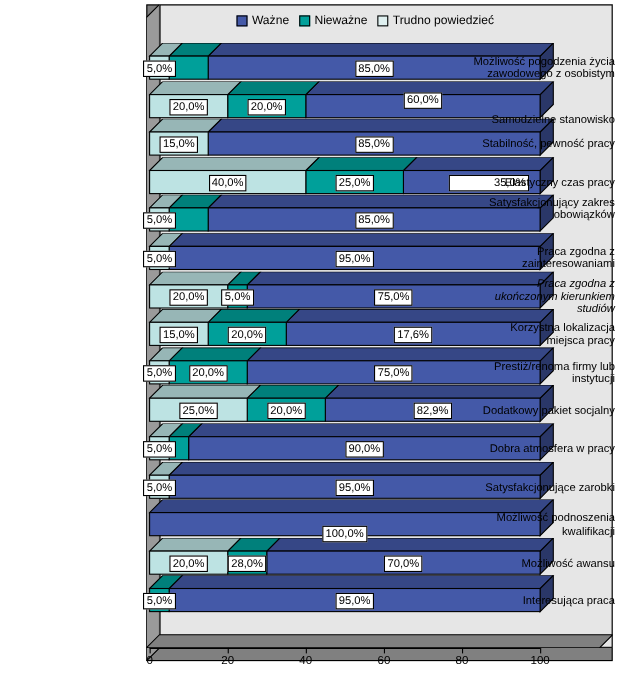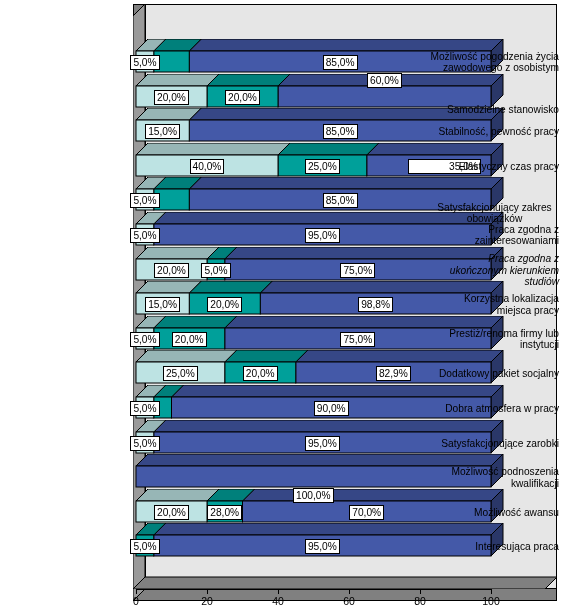--- a/index.html
+++ b/index.html
@@ -74,20 +74,34 @@
 <body>
 
 <div id="root">
 
   <div class="panel-shadow"></div>
   <svg class="panel-left-wall" width="13" height="597">
     <polygon points="0,12 12,0 12,585 0,597" fill="#9a9a9a" stroke="#000" stroke-width="1"></polygon>
   </svg>
   <div class="panel-face"></div>
 
+  <div class="legend">
+    <span class="legend-item">
+      <span class="legend-swatch" style="background: rgb(68, 89, 168);"></span>
+      <span>Ważne</span>
+    </span>
+    <span class="legend-item">
+      <span class="legend-swatch" style="background: rgb(0, 160, 154);"></span>
+      <span>Nieważne</span>
+    </span>
+    <span class="legend-item">
+      <span class="legend-swatch" style="background: rgb(223, 240, 240);"></span>
+      <span>Trudno powiedzieć</span>
+    </span>
+  </div>
 
   <div class="barlayer" id="barlayer">
       <svg width="430" height="35" class="bar-row" style="left: 135px; top: 523.4px;">
         <polygon points="356,12 368,0 368,21 356,33" fill="#2a3768" stroke="#000" stroke-width="1"></polygon>
         <polygon points="18.75,12 30.75,0 368,0 356,12" fill="#364786" stroke="#000" stroke-width="1"></polygon>
         <rect x="18.75" y="12" width="337.25" height="21" fill="#4459a8" stroke="#000" stroke-width="1"></rect>
         <polygon points="1,12 13,0 30.75,0 18.75,12" fill="#00807b" stroke="#000" stroke-width="1"></polygon>
         <rect x="1" y="12" width="17.75" height="21" fill="#00a09a" stroke="#000" stroke-width="1"></rect>
       </svg>
       <div class="val" style="top: 539.4px; left: 130.375px;">5,0%</div>
@@ -102,21 +116,21 @@
         <rect x="1" y="12" width="71" height="21" fill="#bde3e3" stroke="#000" stroke-width="1"></rect>
       </svg>
       <div class="val" style="top: 504.8px; left: 154px;">20,0%</div>
       <div class="val" style="top: 504.8px; left: 207.25px;">28,0%</div>
       <div class="val" style="top: 504.8px; left: 349.25px;">70,0%</div>
       <svg width="430" height="35" class="bar-row" style="left: 135px; top: 454.2px;">
         <polygon points="356,12 368,0 368,21 356,33" fill="#2a3768" stroke="#000" stroke-width="1"></polygon>
         <polygon points="1,12 13,0 368,0 356,12" fill="#364786" stroke="#000" stroke-width="1"></polygon>
         <rect x="1" y="12" width="355" height="21" fill="#4459a8" stroke="#000" stroke-width="1"></rect>
       </svg>
-      <div class="val" style="top: 488px; left: 293px;">100,0%</div>
+      <div class="val" style="top: 478px; left: 293px;">100,0%</div>
       <svg width="430" height="35" class="bar-row" style="left: 135px; top: 419.6px;">
         <polygon points="356,12 368,0 368,21 356,33" fill="#2a3768" stroke="#000" stroke-width="1"></polygon>
         <polygon points="18.75,12 30.75,0 368,0 356,12" fill="#364786" stroke="#000" stroke-width="1"></polygon>
         <rect x="18.75" y="12" width="337.25" height="21" fill="#4459a8" stroke="#000" stroke-width="1"></rect>
         <polygon points="1,12 13,0 30.75,0 18.75,12" fill="#97b6b6" stroke="#000" stroke-width="1"></polygon>
         <rect x="1" y="12" width="17.75" height="21" fill="#bde3e3" stroke="#000" stroke-width="1"></rect>
       </svg>
       <div class="val" style="top: 435.6px; left: 130.375px;">5,0%</div>
       <div class="val" style="top: 435.6px; left: 304.875px;">95,0%</div>
       <svg width="430" height="35" class="bar-row" style="left: 135px; top: 385px;">
@@ -158,21 +172,21 @@
         <polygon points="356,12 368,0 368,21 356,33" fill="#2a3768" stroke="#000" stroke-width="1"></polygon>
         <polygon points="125.25,12 137.25,0 368,0 356,12" fill="#364786" stroke="#000" stroke-width="1"></polygon>
         <rect x="125.25" y="12" width="230.75" height="21" fill="#4459a8" stroke="#000" stroke-width="1"></rect>
         <polygon points="54.25,12 66.25,0 137.25,0 125.25,12" fill="#00807b" stroke="#000" stroke-width="1"></polygon>
         <rect x="54.25" y="12" width="71" height="21" fill="#00a09a" stroke="#000" stroke-width="1"></rect>
         <polygon points="1,12 13,0 66.25,0 54.25,12" fill="#97b6b6" stroke="#000" stroke-width="1"></polygon>
         <rect x="1" y="12" width="53.25" height="21" fill="#bde3e3" stroke="#000" stroke-width="1"></rect>
       </svg>
       <div class="val" style="top: 297.2px; left: 145.125px;">15,0%</div>
       <div class="val" style="top: 297.2px; left: 207.25px;">20,0%</div>
-      <div class="val" style="top: 297.2px; left: 358.125px;">98,8%</div>
+      <div class="val" style="top: 297.2px; left: 358.125px;">17,6%</div>
       <svg width="430" height="35" class="bar-row" style="left: 135px; top: 246.6px;">
         <polygon points="356,12 368,0 368,21 356,33" fill="#2a3768" stroke="#000" stroke-width="1"></polygon>
         <polygon points="89.75,12 101.75,0 368,0 356,12" fill="#364786" stroke="#000" stroke-width="1"></polygon>
         <rect x="89.75" y="12" width="266.25" height="21" fill="#4459a8" stroke="#000" stroke-width="1"></rect>
         <polygon points="72,12 84,0 101.75,0 89.75,12" fill="#00807b" stroke="#000" stroke-width="1"></polygon>
         <rect x="72" y="12" width="17.75" height="21" fill="#00a09a" stroke="#000" stroke-width="1"></rect>
         <polygon points="1,12 13,0 84,0 72,12" fill="#97b6b6" stroke="#000" stroke-width="1"></polygon>
         <rect x="1" y="12" width="71" height="21" fill="#bde3e3" stroke="#000" stroke-width="1"></rect>
       </svg>
       <div class="val" style="top: 262.6px; left: 154px;">20,0%</div>
@@ -223,21 +237,21 @@
         <polygon points="356,12 368,0 368,21 356,33" fill="#2a3768" stroke="#000" stroke-width="1"></polygon>
         <polygon points="143,12 155,0 368,0 356,12" fill="#364786" stroke="#000" stroke-width="1"></polygon>
         <rect x="143" y="12" width="213" height="21" fill="#4459a8" stroke="#000" stroke-width="1"></rect>
         <polygon points="72,12 84,0 155,0 143,12" fill="#00807b" stroke="#000" stroke-width="1"></polygon>
         <rect x="72" y="12" width="71" height="21" fill="#00a09a" stroke="#000" stroke-width="1"></rect>
         <polygon points="1,12 13,0 84,0 72,12" fill="#97b6b6" stroke="#000" stroke-width="1"></polygon>
         <rect x="1" y="12" width="71" height="21" fill="#bde3e3" stroke="#000" stroke-width="1"></rect>
       </svg>
       <div class="val" style="top: 89.6px; left: 154px;">20,0%</div>
       <div class="val" style="top: 89.6px; left: 225px;">20,0%</div>
-      <div class="val" style="top: 73px; left: 367px;">60,0%</div>
+      <div class="val" style="top: 84px; left: 367px;">60,0%</div>
       <svg width="430" height="35" class="bar-row" style="left: 135px; top: 39px;">
         <polygon points="356,12 368,0 368,21 356,33" fill="#2a3768" stroke="#000" stroke-width="1"></polygon>
         <polygon points="54.25,12 66.25,0 368,0 356,12" fill="#364786" stroke="#000" stroke-width="1"></polygon>
         <rect x="54.25" y="12" width="301.75" height="21" fill="#4459a8" stroke="#000" stroke-width="1"></rect>
         <polygon points="18.75,12 30.75,0 66.25,0 54.25,12" fill="#00807b" stroke="#000" stroke-width="1"></polygon>
         <rect x="18.75" y="12" width="35.5" height="21" fill="#00a09a" stroke="#000" stroke-width="1"></rect>
         <polygon points="1,12 13,0 30.75,0 18.75,12" fill="#97b6b6" stroke="#000" stroke-width="1"></polygon>
         <rect x="1" y="12" width="17.75" height="21" fill="#bde3e3" stroke="#000" stroke-width="1"></rect>
       </svg>
       <div class="val" style="top: 55px; left: 130.375px;">5,0%</div>
@@ -247,21 +261,21 @@
       <div class="cat-label" style="top: 541.4px;">Interesująca praca</div>
       <div class="cat-label" style="top: 506.8px;">Możliwość awansu</div>
       <div class="cat-label" style="top: 466.2px;">Możliwość podnoszenia kwalifikacji</div>
       <div class="cat-label" style="top: 437.6px;">Satysfakcjonujące zarobki</div>
       <div class="cat-label" style="top: 403px;">Dobra atmosfera w pracy</div>
       <div class="cat-label" style="top: 368.4px;">Dodatkowy pakiet socjalny</div>
       <div class="cat-label" style="top: 327.8px;">Prestiż/renoma firmy lub instytucji</div>
       <div class="cat-label" style="top: 293.2px;">Korzystna lokalizacja miejsca pracy</div>
       <div class="cat-label" style="top: 253.1px; font-style: italic;">Praca zgodna z ukończonym kierunkiem studiów</div>
       <div class="cat-label" style="top: 224px;">Praca zgodna z zainteresowaniami</div>
-      <div class="cat-label" style="top: 202px; text-align: center;">Satysfakcjonujący zakres obowiązków</div>
+      <div class="cat-label" style="top: 179px;">Satysfakcjonujący zakres obowiązków</div>
       <div class="cat-label" style="top: 160.8px;">Elastyczny czas pracy</div>
       <div class="cat-label" style="top: 126.2px;">Stabilność, pewność pracy</div>
       <div class="cat-label" style="top: 91.6px; margin-top: 12px;">Samodzielne stanowisko</div>
       <div class="cat-label" style="top: 51px;">Możliwość pogodzenia życia zawodowego z osobistym</div>
     </div>
 
   <svg class="floor" width="424" height="30">
     <polygon points="0,28 12,16 424,16 412,28" fill="#808080" stroke="#000" stroke-width="1"></polygon>
   </svg>
 

